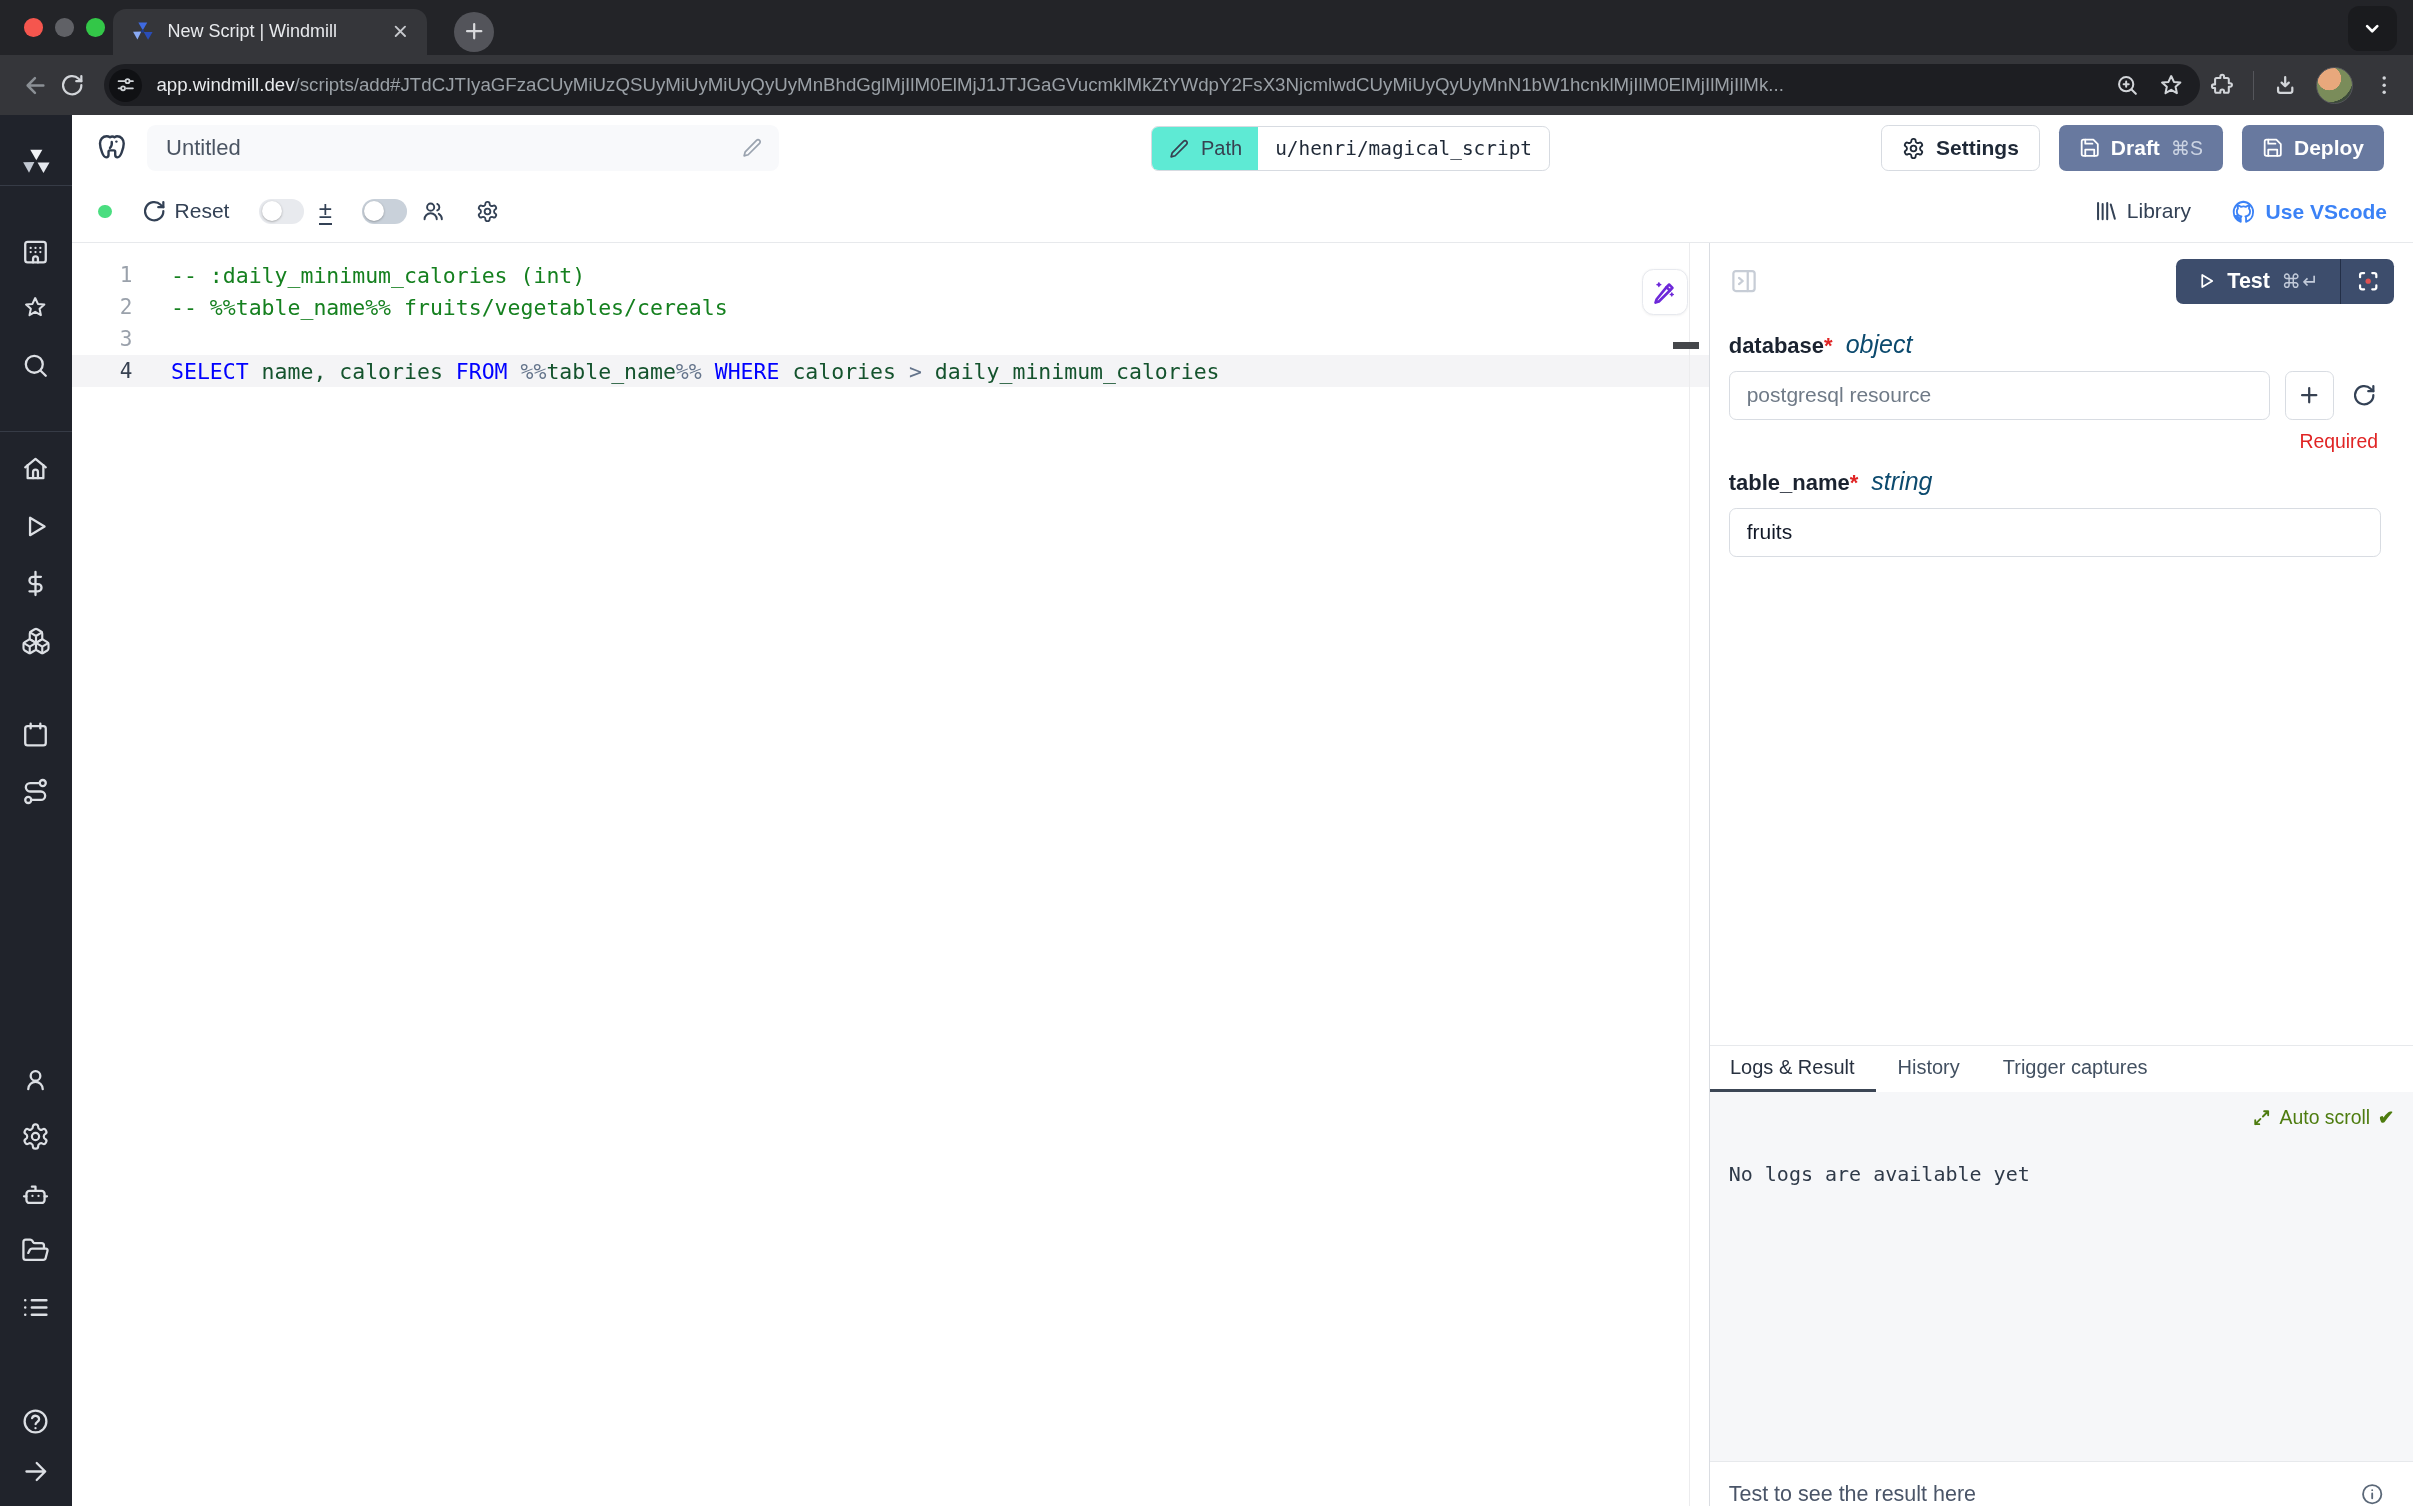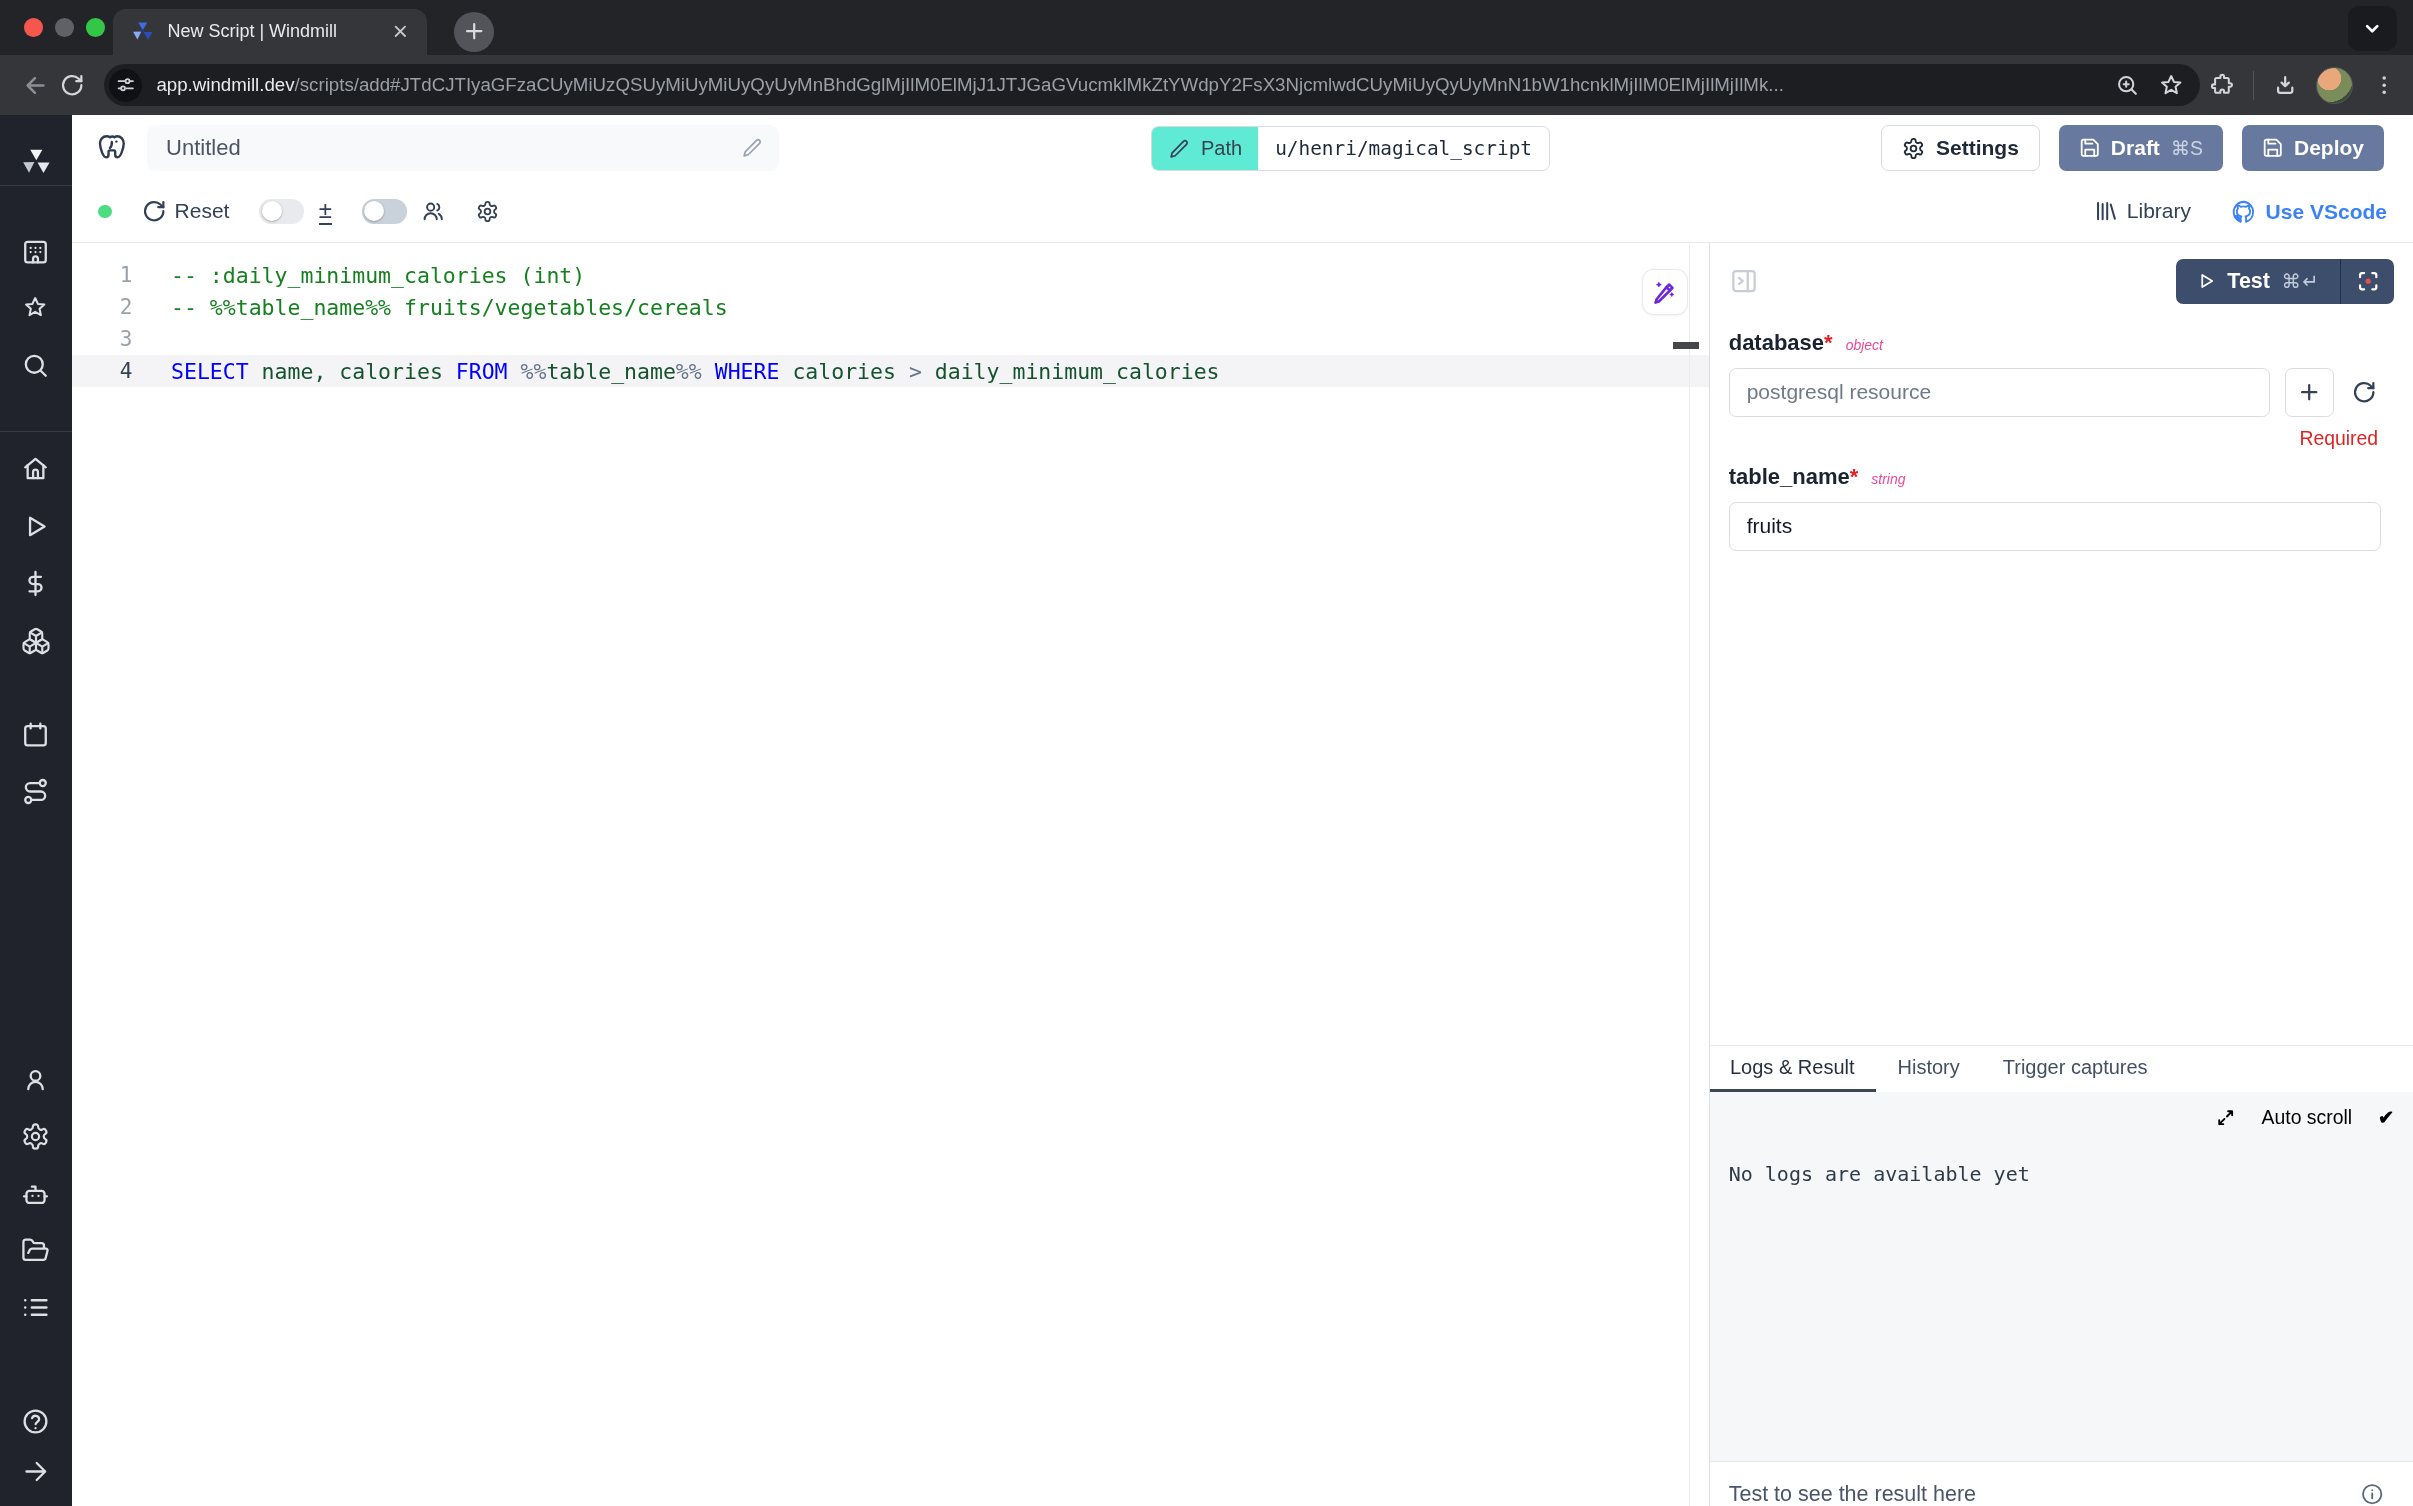--- a/index.html
+++ b/index.html
@@ -76,34 +76,34 @@
   .collapse-ic{color:#c7cdd6;}
   .test-btn{display:flex;align-items:stretch;background:var(--accent-dark,#3d4d6c);border-radius:7.2px;color:#fff;height:45px;overflow:hidden;margin-left:auto;cursor:pointer;}
   .test-main{display:flex;align-items:center;gap:11.5px;padding:0 20px;font-size:21.5px;font-weight:700;}
   .test-main .shortcut{color:#c2cad9;font-weight:400;font-size:19.4px;letter-spacing:1.4px;}
   .test-sep{width:1.4px;background:rgba(10,18,34,.5);}
   .test-cap{width:53px;display:flex;align-items:center;justify-content:center;}
   .form{padding:2.9px 32px 0 18.7px;}
   .field-label{display:flex;align-items:baseline;gap:13px;margin:8.6px 0 11.5px;}
   .fname{font-size:22px;font-weight:700;color:#1b2330;}
   .req{color:var(--required-red,#e02424);}
-  .ftype{font-size:14px;font-style:italic;color:#ec4899;}
+  .ftype{font-size:25px;font-style:italic;color:#0c4a6e;}
   .input-row{display:flex;gap:14.4px;align-items:center;}
   .tinput{flex:1;height:49px;border:1.4px solid #d8dce2;border-radius:7.2px;padding:0 17px;font-size:21px;color:#111827;background:#fff;outline:none;font-family:"Liberation Sans",sans-serif;min-width:0;}
   .tinput::placeholder{color:#6f7a87;}
   .plus-btn{width:49px;height:49px;border:1.4px solid #d8dce2;border-radius:7.2px;background:#fff;color:#374151;display:flex;align-items:center;justify-content:center;flex:none;cursor:pointer;}
   .refresh-btn{width:33px;color:#334155;flex:none;display:flex;justify-content:center;cursor:pointer;}
   .required-note{text-align:right;color:var(--required-red,#e02424);font-size:19.4px;margin:10px 2.9px 4.3px 0;}
   .f2{margin-top:14.4px;}
   .tabs{margin-top:auto;border-top:1.4px solid #e7e9ec;display:flex;height:47px;align-items:stretch;}
   .tab-item{display:flex;align-items:center;font-size:20px;color:#425061;padding:0 21.5px;border-bottom:3.6px solid transparent;cursor:pointer;}
   .tab-item:first-child{padding-left:20px;}
   .tab-item.active{border-bottom-color:#3c4655;color:#27303f;}
   .logs{height:370px;background:#f6f7f9;border-bottom:1.4px solid #e7e9ec;padding:14.4px 18.7px 0 18.7px;}
-  .autoscroll{display:flex;justify-content:flex-end;align-items:center;gap:26px;color:#000000;font-size:19.4px;}
+  .autoscroll{display:flex;justify-content:flex-end;align-items:center;gap:8px;color:#4d7c0f;font-size:19.4px;}
   .logs-empty{font-family:"DejaVu Sans Mono",monospace;font-size:20px;color:#2f3a49;margin-top:33px;}
   .result-row{display:flex;align-items:center;padding:20px 29px 0 18.7px;color:#4a5568;font-size:21.5px;}
   .result-row .info{margin-left:auto;color:#5b6878;}
 </style>
 </head>
 <body>
 
 <div id="page">
 
   <div class="tabstrip">

